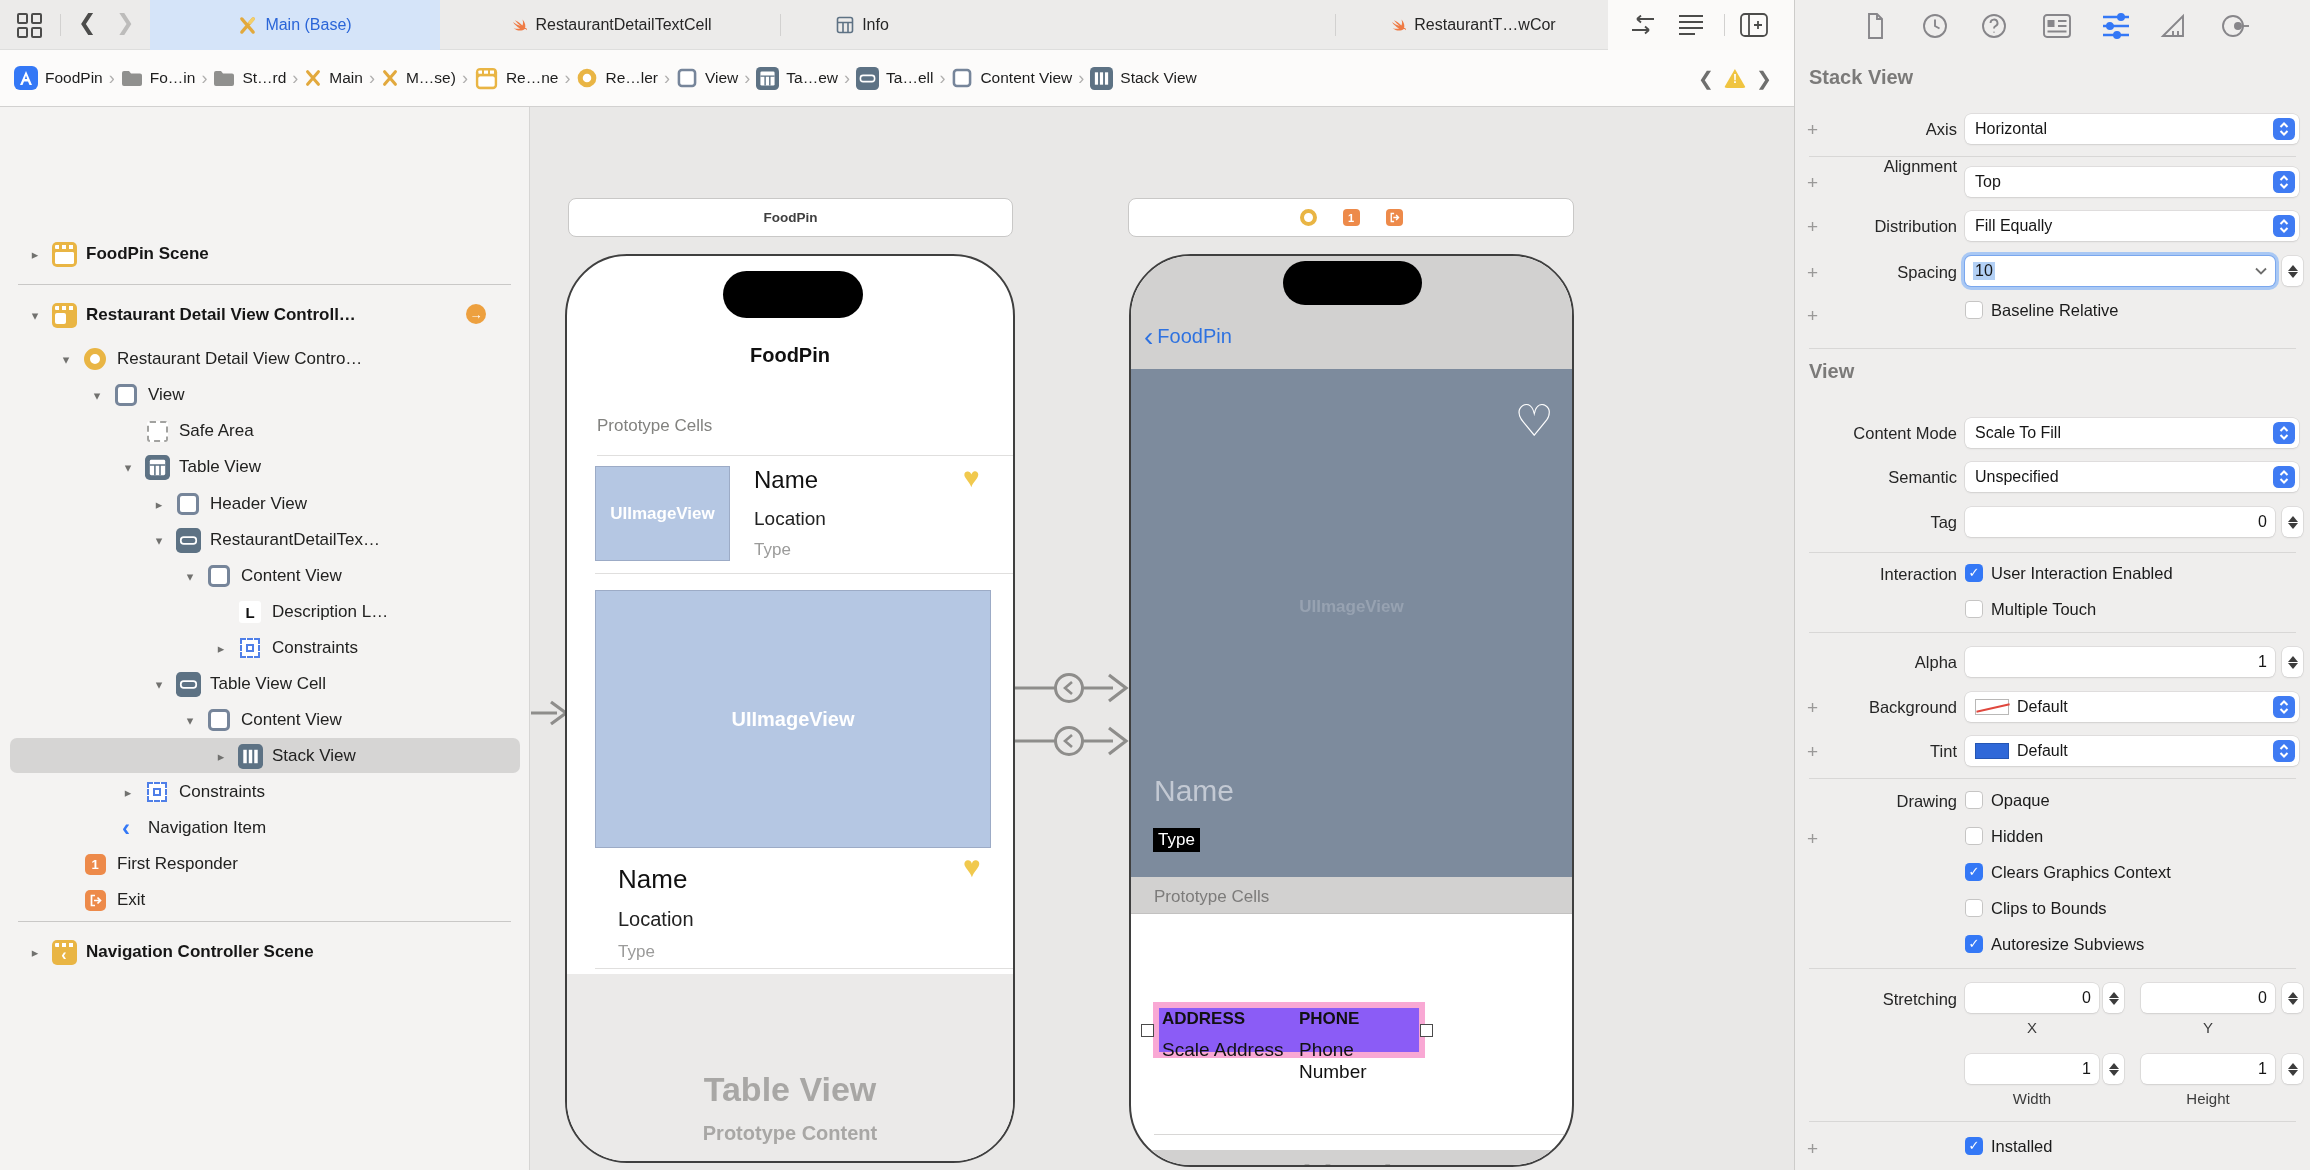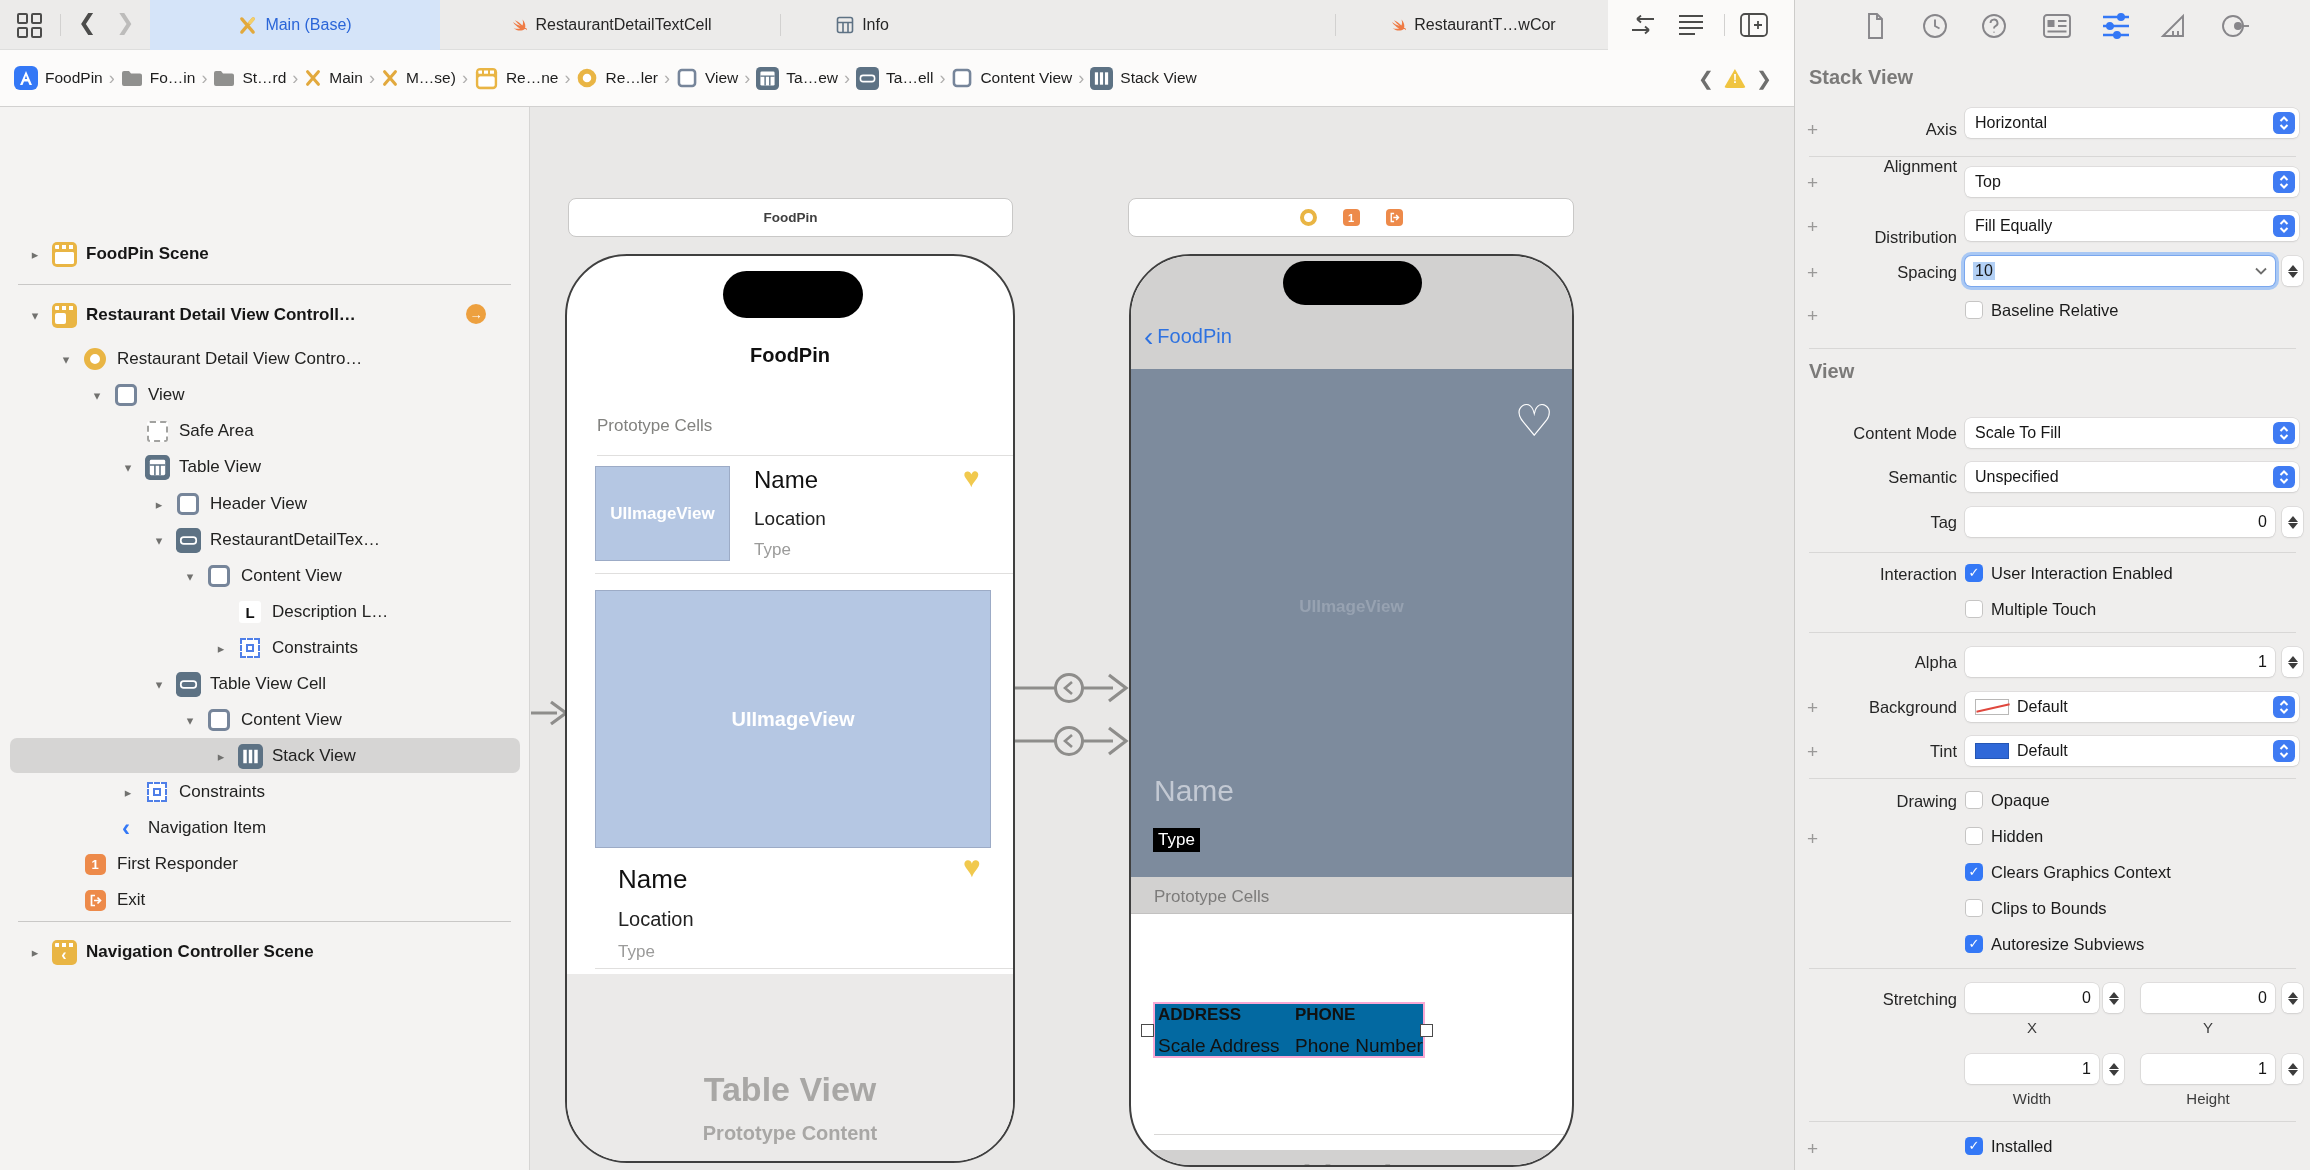--- a/index.html
+++ b/index.html
@@ -520,21 +520,21 @@
         <span class="abs" style="right:18px;top:30px;font-size:44px;color:#fff;line-height:44px">♡</span>
         <div class="abs" style="left:0;right:0;top:228px;text-align:center;font-size:17px;font-weight:700;color:#97a2b1">UIImageView</div>
         <div class="abs" style="left:23px;top:405px;font-size:30px;color:#c3c9d3">Name</div>
         <div class="abs" style="left:22px;top:459px;background:#000;color:#fff;font-size:17px;padding:2px 5px">Type</div>
       </div>
 
       <div class="abs" style="left:0;right:0;top:621px;height:37px;background:#d2d1d0;border-bottom:1px solid #c2c1c0">
         <div class="abs gtxt" style="left:23px;top:10px;font-size:17px;color:#7c7b7a">Prototype Cells</div>
       </div>
 
-      <div class="abs" style="left:22px;top:746px;width:272px;height:56px;border:2px solid #f9a8d4;background:#0369a1">
+      <div class="abs" style="left:22px;top:746px;width:272px;height:56px;border:6px solid #f9a8d4;background:#8b5cf6">
         <div class="abs" style="left:3px;top:1px;font-size:17px;font-weight:700;color:#111">ADDRESS</div>
         <div class="abs" style="left:140px;top:1px;font-size:17px;font-weight:700;color:#111">PHONE</div>
         <div class="abs" style="left:3px;top:31px;font-size:19px;color:#111">Scale Address</div>
         <div class="abs" style="left:140px;top:31px;font-size:19px;color:#111">Phone Number</div>
       </div>
       <div class="handle" style="left:10px;top:768px"></div>
       <div class="handle" style="left:289px;top:768px"></div>
 
       <div class="hr" style="left:23px;top:878px;background:#d8d7d6"></div>
 
@@ -576,21 +576,21 @@
           <circle cx="14" cy="15" r="10"></circle>
           <circle cx="19" cy="15" r="4" fill="#87868a" stroke="none"></circle>
           <path d="M23 15 H30"></path>
         </svg>
     </div>
 
     <div class="isec" style="top:66px">Stack View</div>
 
     <span class="iplus" style="top:119px"></span>
     <span class="ilbl" style="top:120px">Axis</span>
-    <div class="popup" style="top:108px">
+    <div class="popup" style="top:114px">
       <span>Horizontal</span>
       <span class="pstep">
           <svg width="12" height="16" viewBox="0 0 12 16" fill="none" stroke="#fff" stroke-width="2">
             <path d="M2.5 6 L6 2.5 L9.5 6"></path>
             <path d="M2.5 10 L6 13.5 L9.5 10"></path>
           </svg>
         </span>
     </div>
     <div class="idiv" style="top:156px"></div>
 
@@ -600,21 +600,21 @@
       <span>Top</span>
       <span class="pstep">
           <svg width="12" height="16" viewBox="0 0 12 16" fill="none" stroke="#fff" stroke-width="2">
             <path d="M2.5 6 L6 2.5 L9.5 6"></path>
             <path d="M2.5 10 L6 13.5 L9.5 10"></path>
           </svg>
         </span>
     </div>
 
     <span class="iplus" style="top:216px"></span>
-    <span class="ilbl" style="top:228px">Distribution</span>
+    <span class="ilbl" style="top:217px">Distribution</span>
     <div class="popup" style="top:211px">
       <span>Fill Equally</span>
       <span class="pstep">
           <svg width="12" height="16" viewBox="0 0 12 16" fill="none" stroke="#fff" stroke-width="2">
             <path d="M2.5 6 L6 2.5 L9.5 6"></path>
             <path d="M2.5 10 L6 13.5 L9.5 10"></path>
           </svg>
         </span>
     </div>
 

